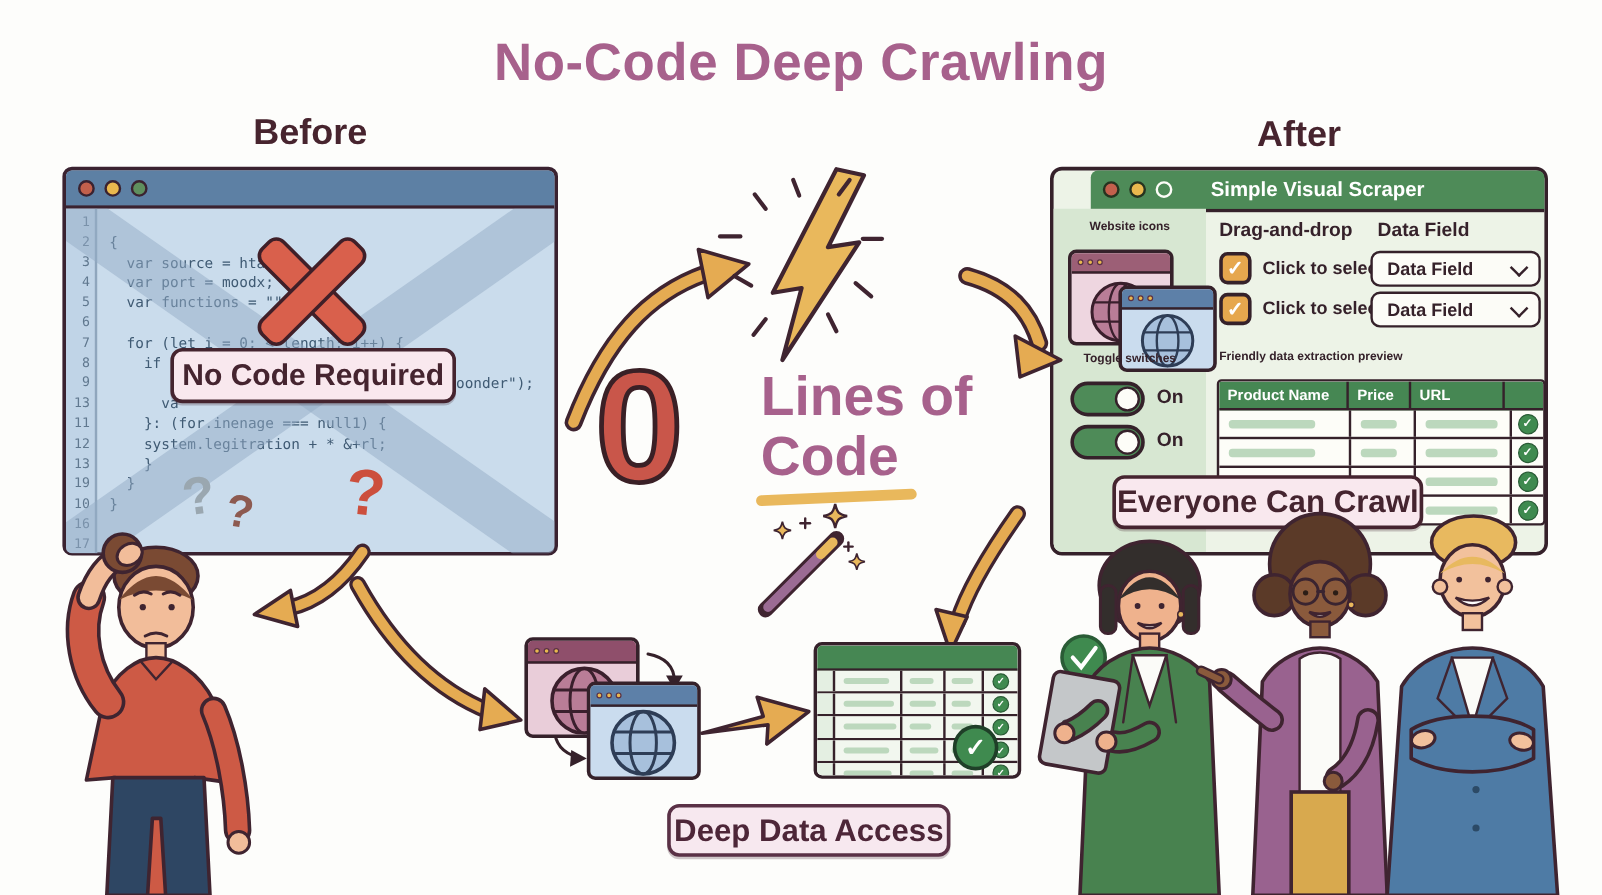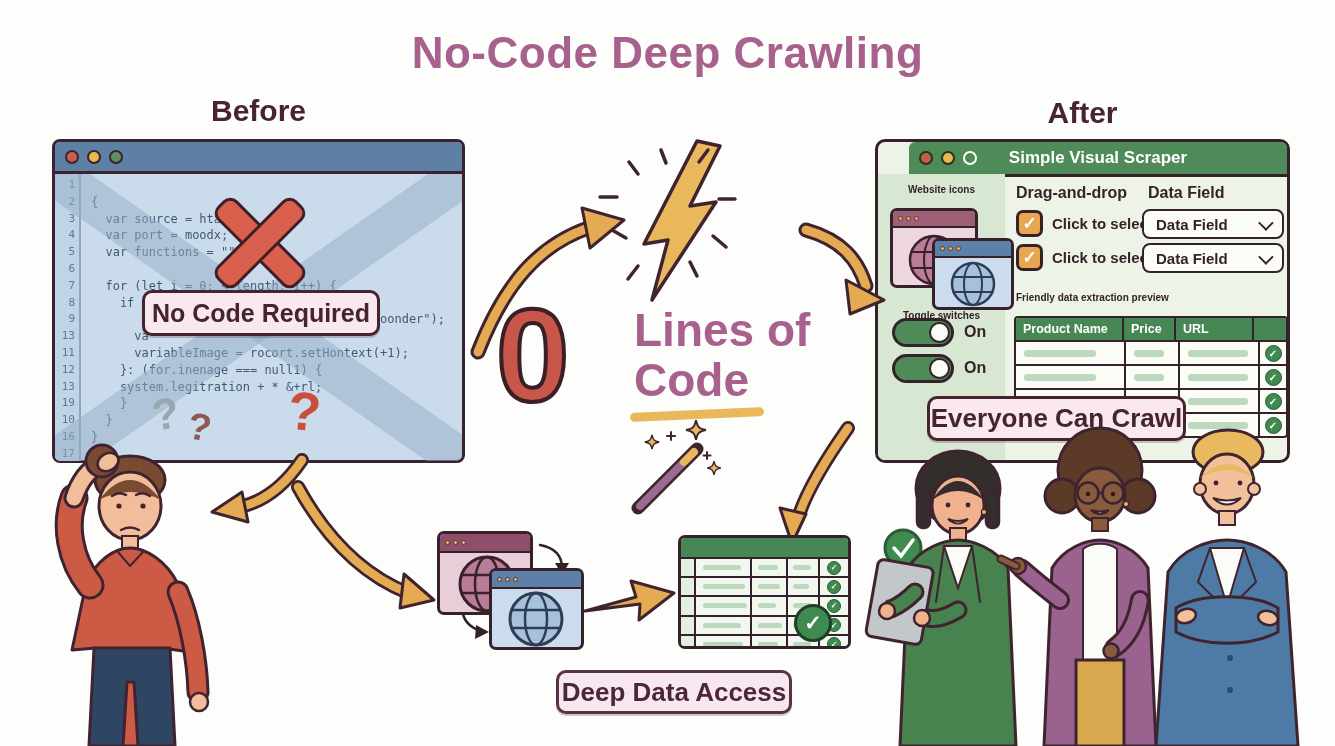--- a/index.html
+++ b/index.html
@@ -138,21 +138,20 @@
         <span class="ct"></span>
           <span class="ct">{</span>
           <span class="ct">  var source = htax?</span>
           <span class="ct">  var port = moodx;</span>
           <span class="ct">  var functions = "";</span>
           <span class="ct"></span>
           <span class="ct">  for (let i = 0; &lt; length; i++) {</span>
           <span class="ct">    if (</span>
           <span class="ct">                                      caoonder");</span>
           <span class="ct">      va</span>
-          <span class="ct">      variableImage = rocort.setHontext(+1);</span>
           <span class="ct">    }: (for.inenage === null1) {</span>
           <span class="ct">    system.legitration + * &amp;+rl;</span>
           <span class="ct">    }</span>
           <span class="ct">  }</span>
           <span class="ct">}</span>
           <span class="ct"></span>
       </div>
     </div>
   </div>
   <div class="abs bigx">
@@ -202,21 +201,21 @@
             <div class="mb-dot"></div>
           </div>
         <svg width="76" height="52" viewBox="-38 -26 76 52">
           <circle cx="0" cy="0" r="21" fill="#a7c0dc" stroke="#2e3d56" stroke-width="2.5"></circle>
           <ellipse cx="0" cy="0" rx="9" ry="21" fill="none" stroke="#2e3d56" stroke-width="2"></ellipse>
           <line x1="-20" y1="-7" x2="20" y2="-7" stroke="#2e3d56" stroke-width="2"></line>
           <line x1="-20" y1="8" x2="20" y2="8" stroke="#2e3d56" stroke-width="2"></line>
         </svg>
       </div>
 
-      <div class="abs aw-label" style="left:0;top:136px;width:127px;text-align:center;">Toggle switches</div>
+      <div class="abs aw-label" style="left:0;top:120px;width:127px;text-align:center;">Toggle switches</div>
       <div class="toggle" style="left:14px;top:144px;">
           <div class="knob"></div>
         </div>
       <span class="toggle-on" style="left:86px;top:149px;">On</span>
       <div class="toggle" style="left:14px;top:180px;">
           <div class="knob"></div>
         </div>
       <span class="toggle-on" style="left:86px;top:185px;">On</span>
 
       <div class="abs aw-label" style="left:138px;top:10px;font-size:16px;">Drag-and-drop</div>

